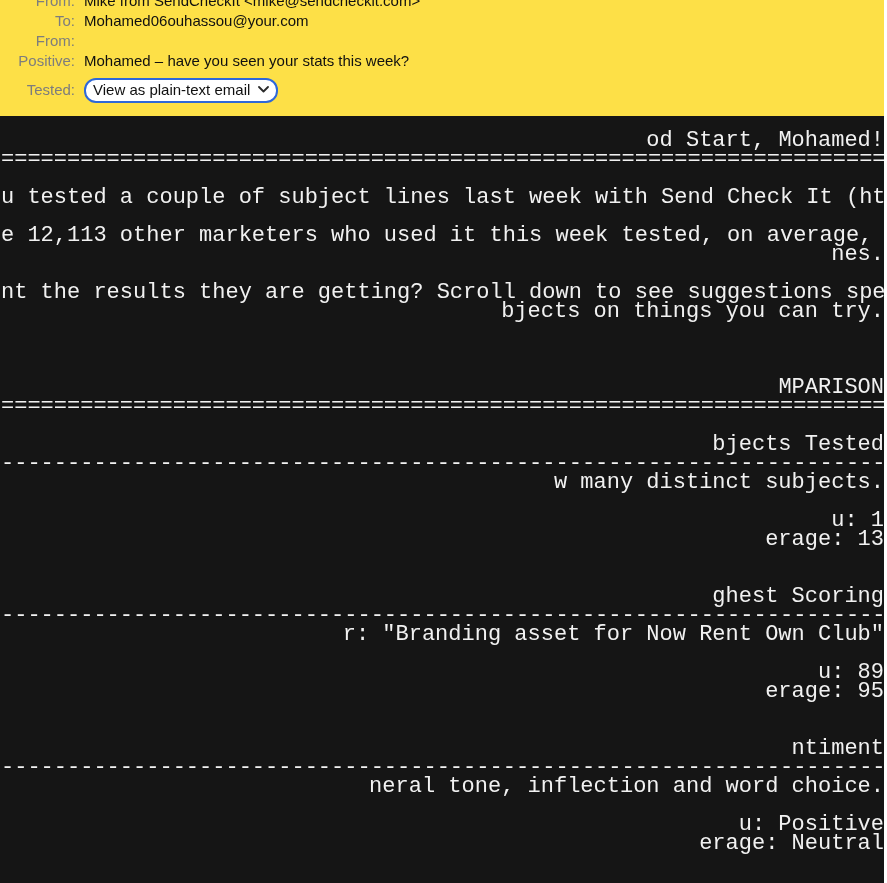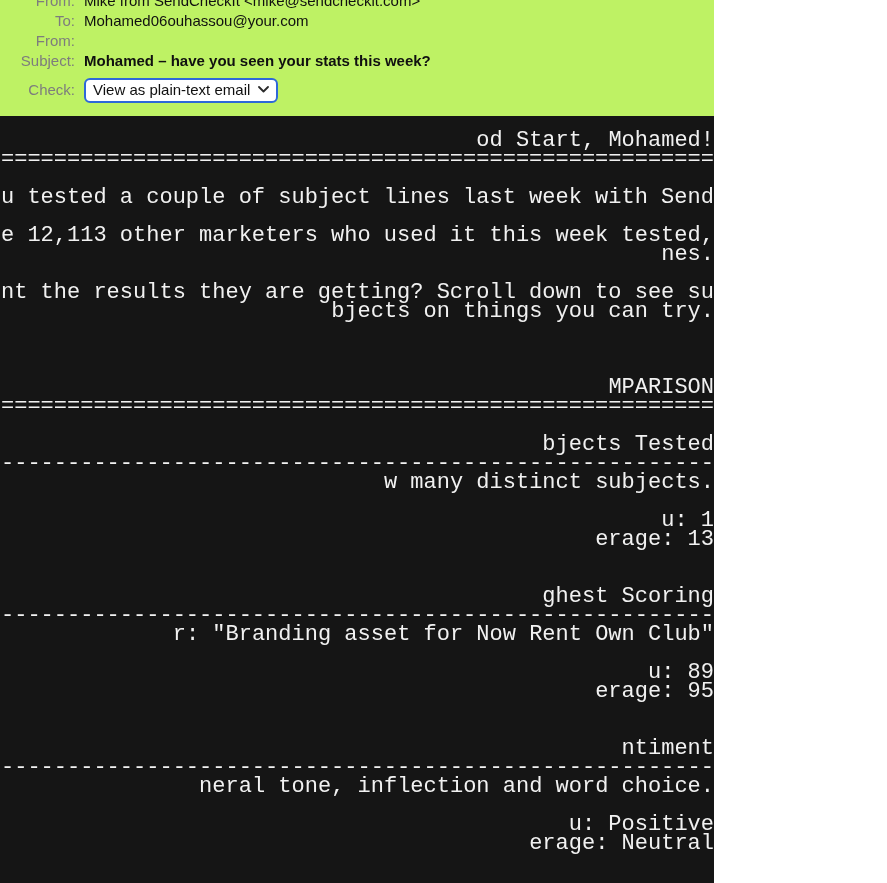--- a/index.html
+++ b/index.html
@@ -1,19 +1,19 @@
 <!DOCTYPE html>
 <html><head>
 <meta charset="utf-8">
 <style>
   html, body { margin: 0; padding: 0; }
   .page {
-    width: 714px;
+    width: 884px;
     height: 883px;
-    background: #bef264;
+    background: #fde047;
     overflow: hidden;
     display: flex;
     flex-direction: column;
     font-family: "Liberation Sans", sans-serif;
   }
   .headers {
     margin-top: -9px;
     padding-bottom: 0;
     flex: 0 0 auto;
   }
@@ -28,32 +28,32 @@
     flex: 0 0 75px;
     text-align: right;
     color: #7d7d7d;
     padding-right: 9px;
     white-space: nowrap;
   }
   .hvalue {
     color: #101010;
     white-space: nowrap;
   }
-  .hrow.subject .hvalue { font-weight: bold; }
+  .hrow.subject .hvalue { font-weight: normal; }
   .hrow.format {
     height: 34px;
     align-items: center;
     margin-top: 2px;
   }
   .select {
     display: inline-flex;
     align-items: center;
     gap: 8px;
     border: 2px solid #2e68d9;
-    border-radius: 6px;
+    border-radius: 12px;
     background: #ffffff;
     padding: 0 7px 1px 7px;
     height: 20px;
     font-size: 15px;
     color: #101010;
     cursor: default;
     white-space: nowrap;
   }
   .chev { display: inline-flex; align-items: center; }
   .body-area {
@@ -85,27 +85,27 @@
           <span class="hvalue">Mike from SendCheckIt &lt;mike@sendcheckit.com&gt;</span>
         </div>
         <div class="hrow">
           <span class="hlabel">To:</span>
           <span class="hvalue">Mohamed06ouhassou@your.com</span>
         </div>
         <div class="hrow">
           <span class="hlabel">From:</span>
         </div>
         <div class="hrow subject">
-          <span class="hlabel">Subject:</span>
+          <span class="hlabel">Positive:</span>
           <span class="hvalue">Mohamed – have you seen your stats this week?</span>
         </div>
       </div>
 
     <div class="hrow format">
-      <span class="hlabel">Check:</span>
+      <span class="hlabel">Tested:</span>
       <div class="select">
         <span>View as plain-text email</span>
         <span class="chev">
           <svg width="11" height="7" viewBox="0 0 11 7">
             <polyline points="1,1 5.5,5.5 10,1" fill="none" stroke="#2a2a2a" stroke-width="1.8" stroke-linecap="round" stroke-linejoin="round"></polyline>
           </svg>
         </span>
       </div>
     </div>
   </div>

